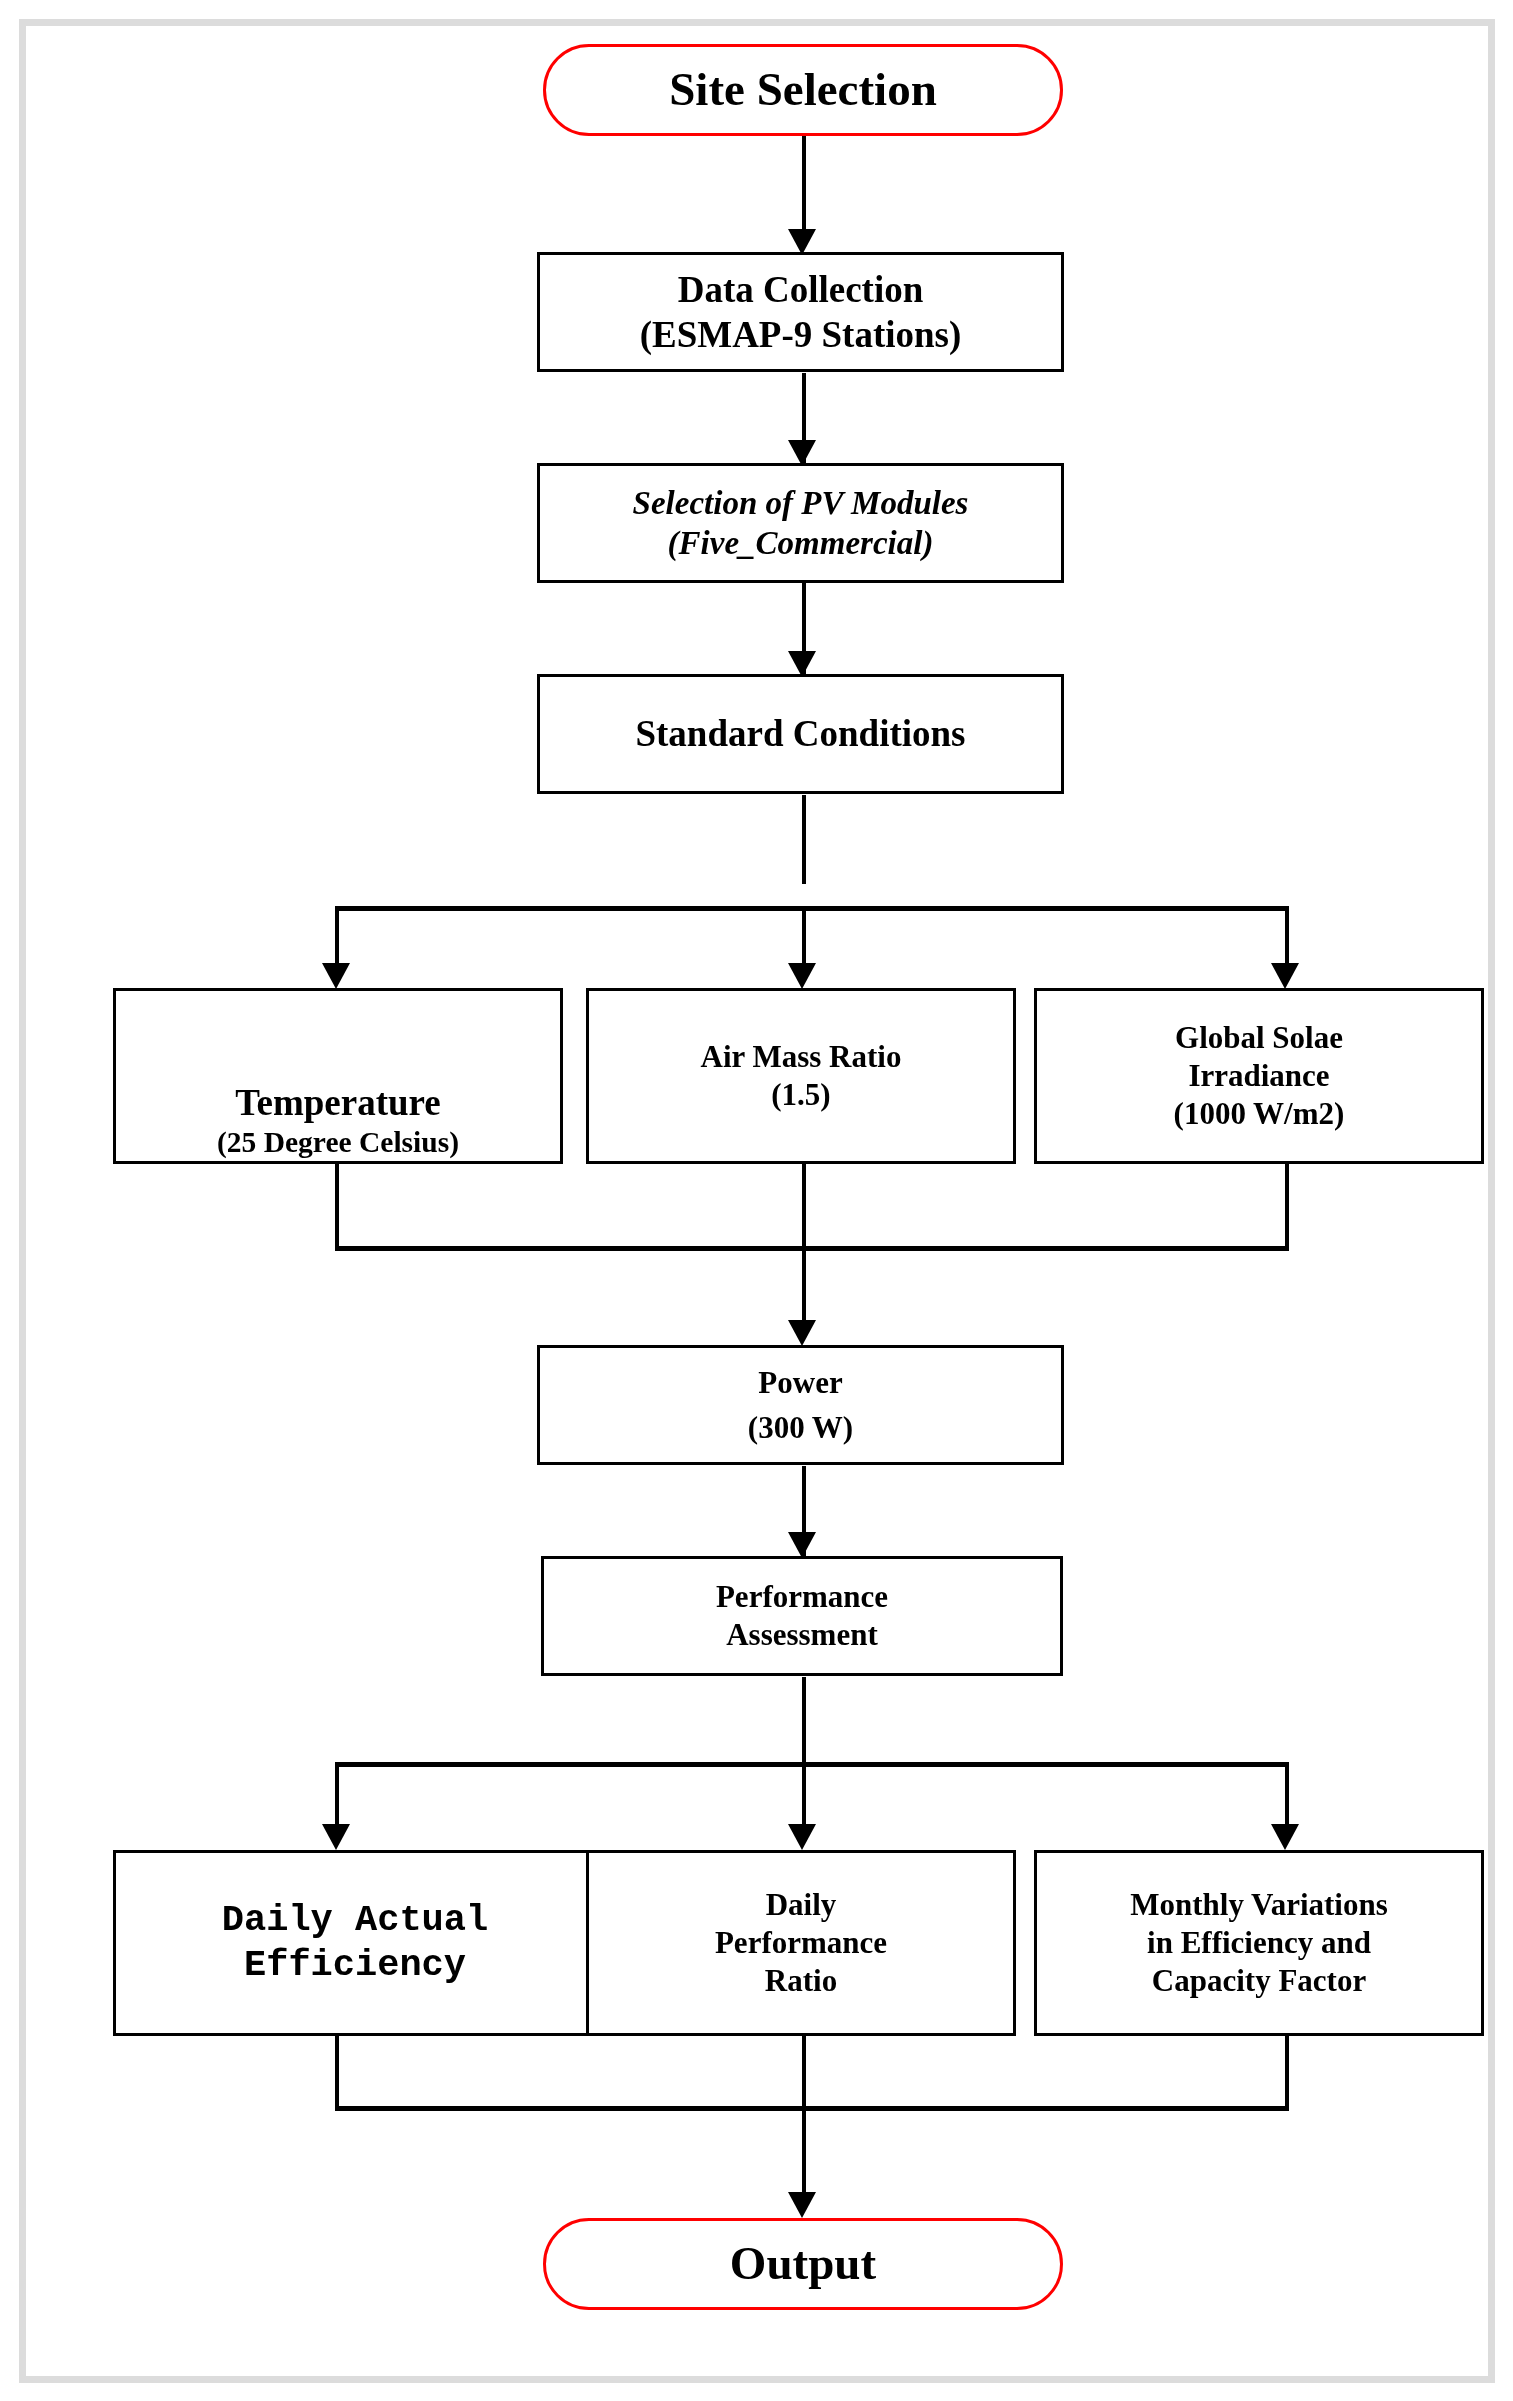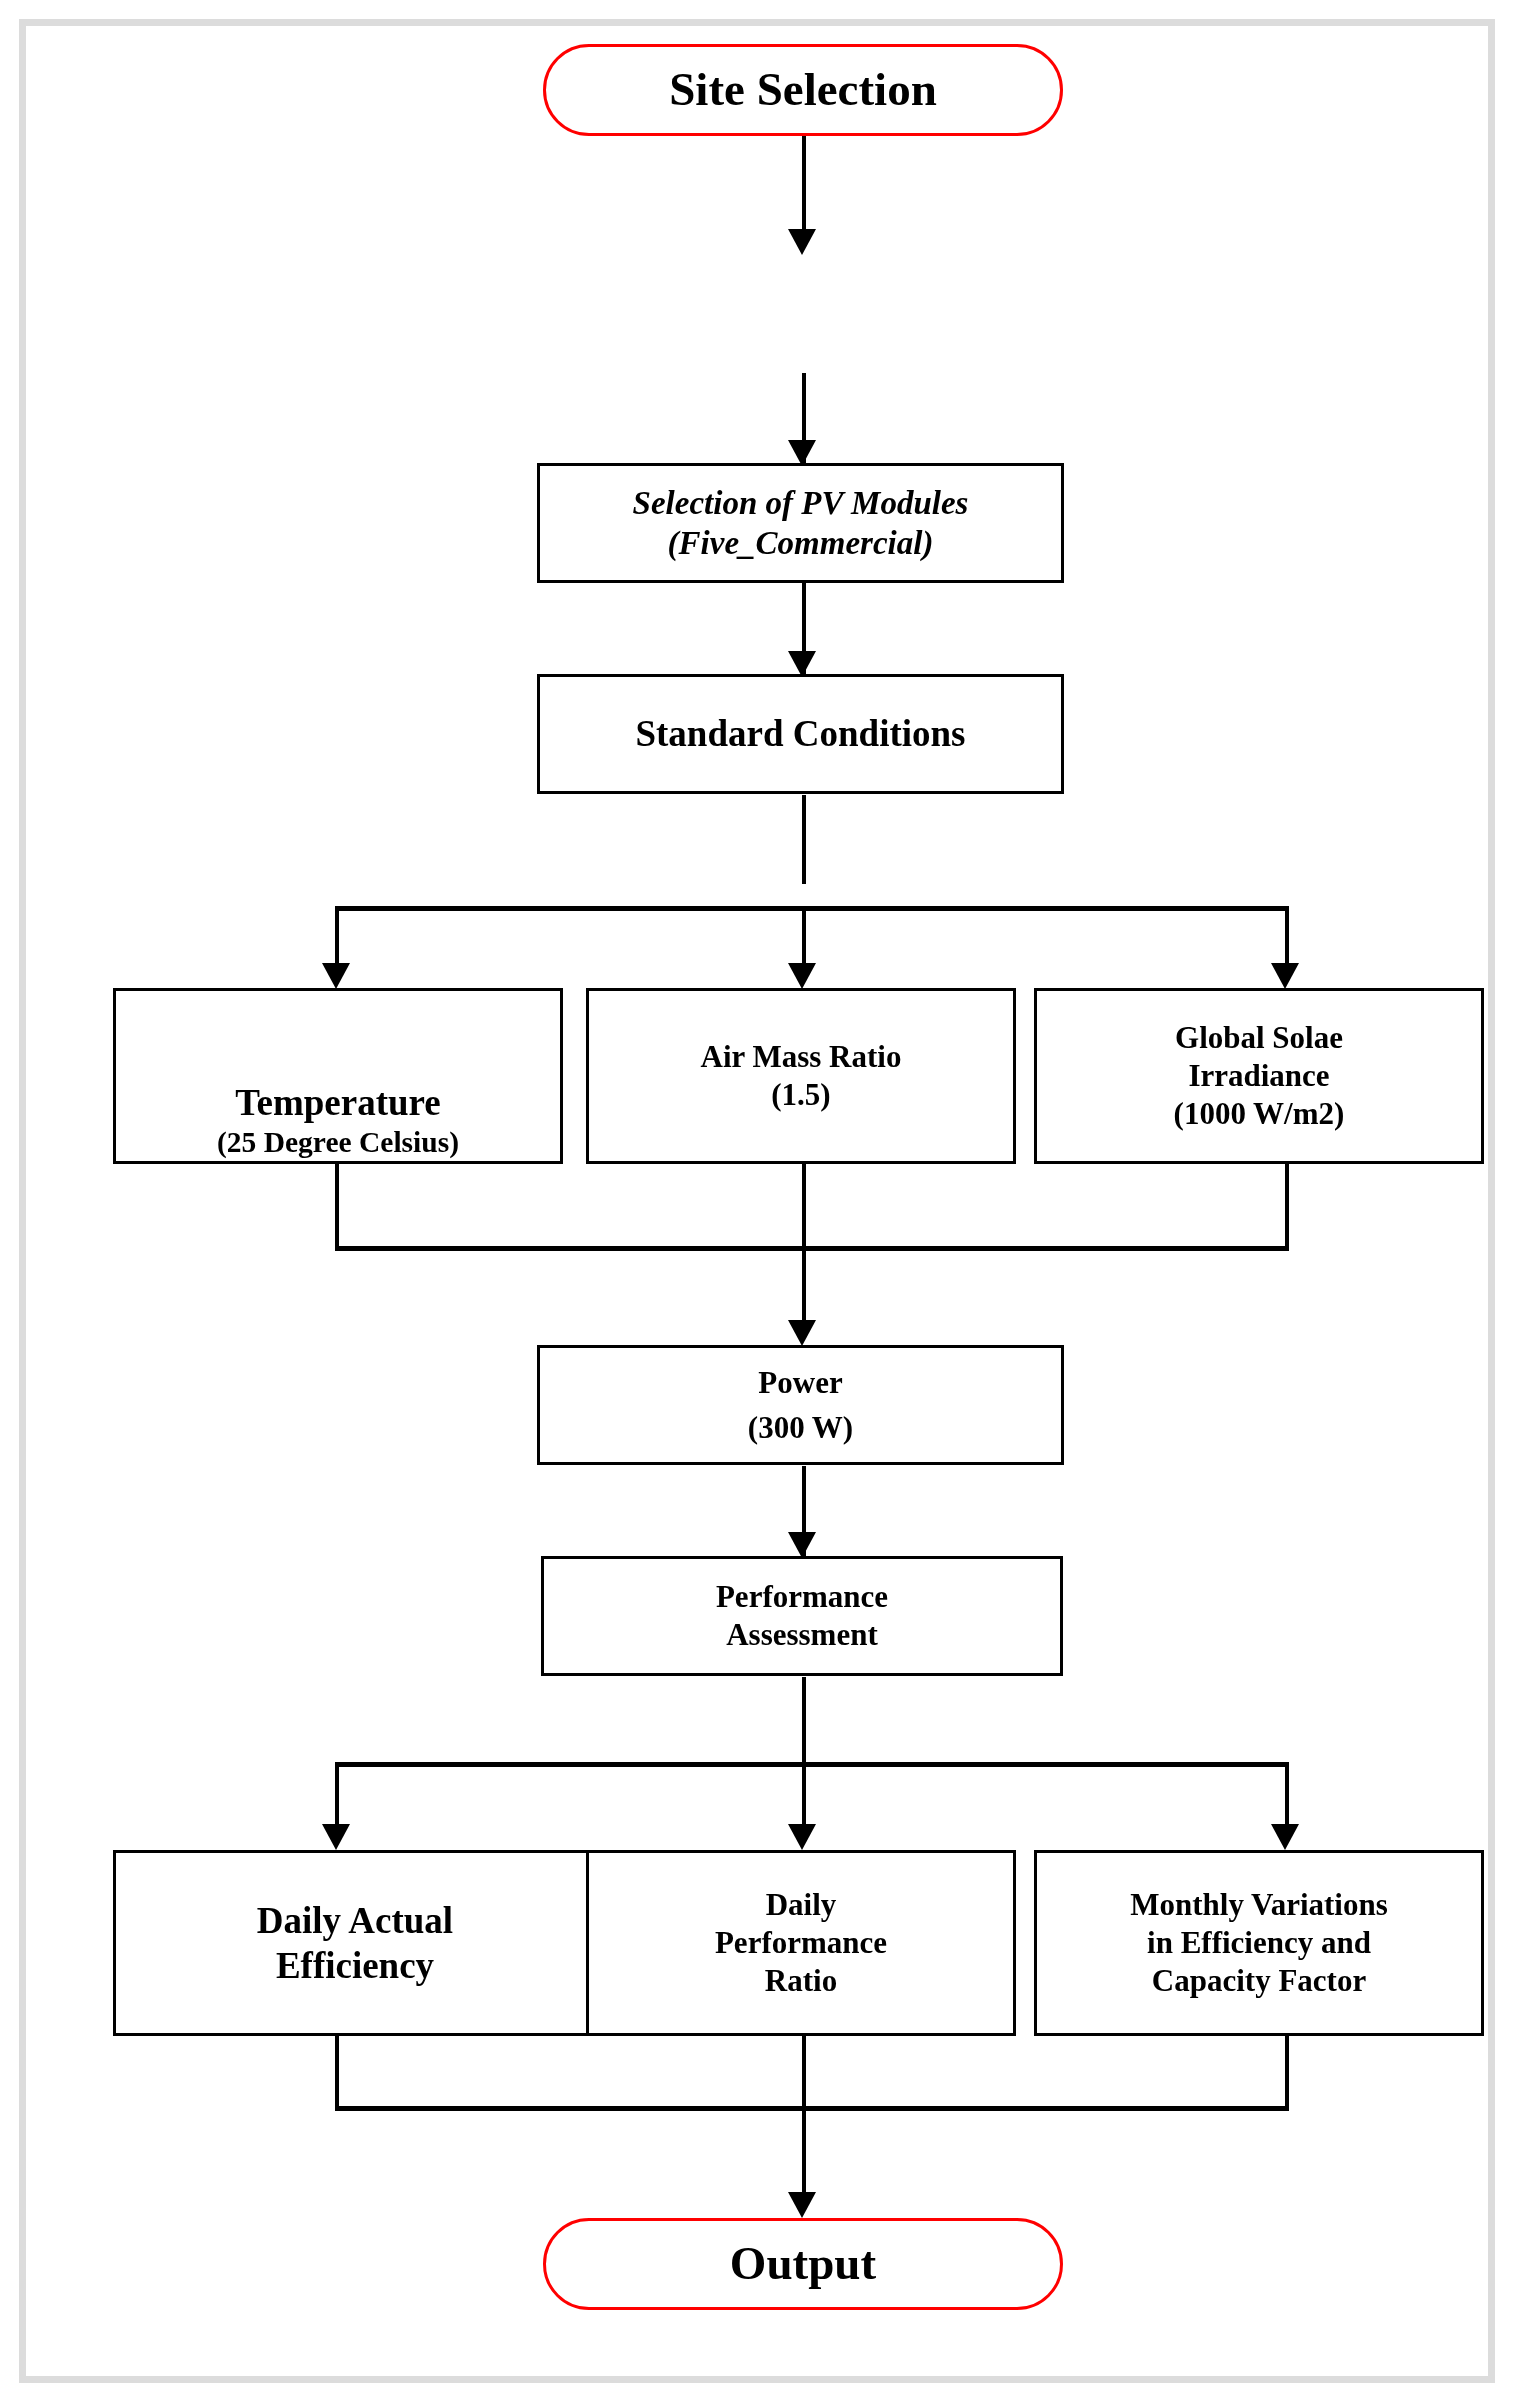--- a/index.html
+++ b/index.html
@@ -113,20 +113,24 @@
 
   <div id="canvas">
 
     <div class="node term" style="left:515px; top:44px; width:520px; height:92px;">
       <span class="line">Site Selection</span>
     </div>
 
     <div class="vline" style="left:774px; top:136px; height:103px;"></div>
     <div class="arrow" style="left:760px; top:229px;"></div>
 
+    <div class="node proc" style="left:509px; top:252px; width:527px; height:120px;">
+      <span class="line t-big">Data Collection</span>
+      <span class="line t-big">(ESMAP-9 Stations)</span>
+    </div>
 
     <div class="vline" style="left:774px; top:373px; height:93px;"></div>
     <div class="arrow" style="left:760px; top:440px;"></div>
 
     <div class="node proc" style="left:509px; top:463px; width:527px; height:120px;font-style:italic;">
       <span class="line t-mid">Selection of PV Modules</span>
       <span class="line t-mid">(Five_Commercial)</span>
     </div>
 
     <div class="vline" style="left:774px; top:583px; height:93px;"></div>
@@ -186,21 +190,21 @@
 
     <div class="vline" style="left:774px; top:1677px; height:85px;"></div>
     <div class="hline" style="left:307px; top:1762px; width:954px;"></div>
     <div class="vline" style="left:307px; top:1762px; height:70px;"></div>
     <div class="arrow" style="left:294px; top:1824px;"></div>
     <div class="vline" style="left:774px; top:1762px; height:70px;"></div>
     <div class="arrow" style="left:760px; top:1824px;"></div>
     <div class="vline" style="left:1257px; top:1762px; height:70px;"></div>
     <div class="arrow" style="left:1243px; top:1824px;"></div>
 
-    <div class="node proc" style="left:85px; top:1850px; width:484px; height:186px;">
+    <div class="node proc" style="left:85px; top:1850px; width:484px; height:186px;font-family:Liberation Mono, monospace;">
       <span class="line t-big">Daily Actual</span>
       <span class="line t-big">Efficiency</span>
     </div>
 
     <div class="node proc" style="left:558px; top:1850px; width:430px; height:186px;">
       <span class="line t-reg">Daily</span>
       <span class="line t-reg">Performance</span>
       <span class="line t-reg">Ratio</span>
     </div>
 

